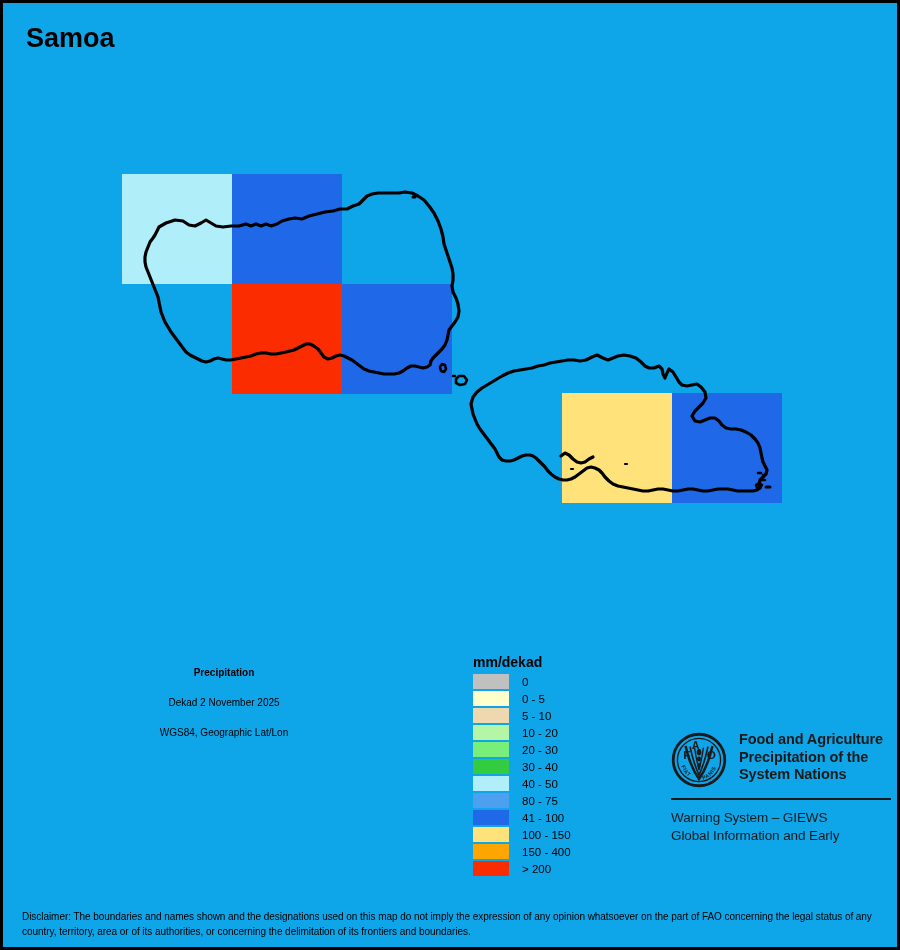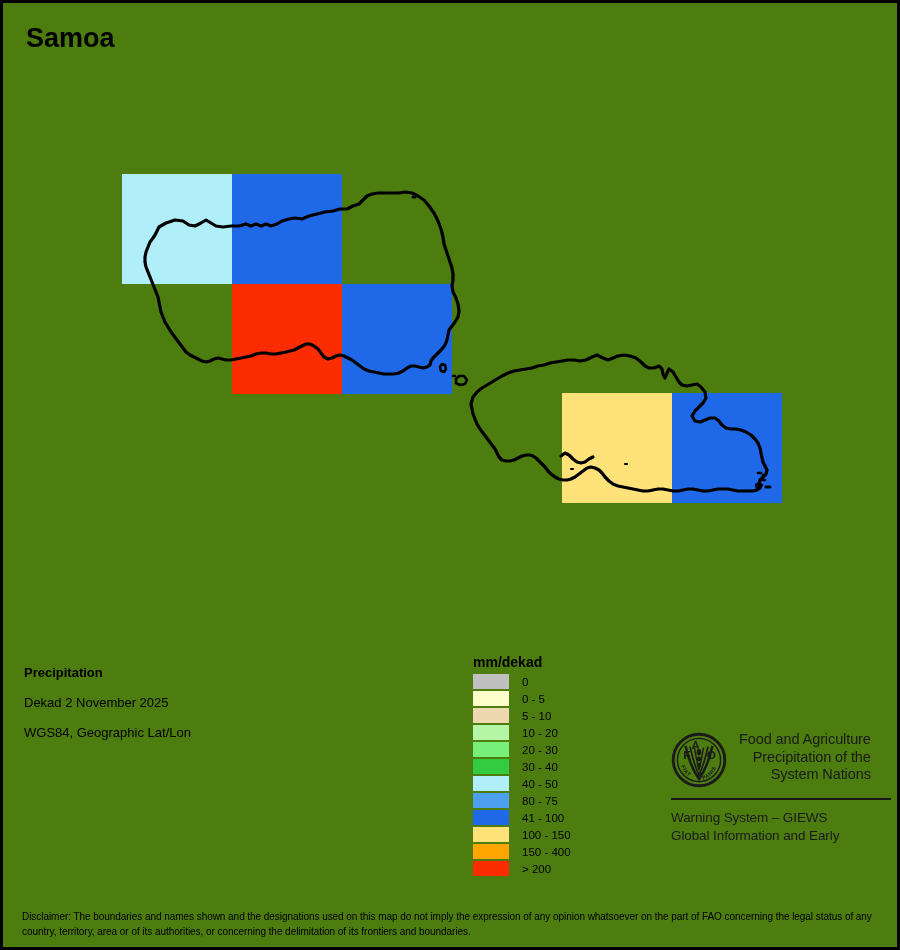--- a/index.html
+++ b/index.html
@@ -7,21 +7,21 @@
     padding: 0;
     background: #ffffff;
   }
   body {
     font-family: "Liberation Sans", sans-serif;
   }
   #page {
     position: relative;
     width: 900px;
     height: 950px;
-    background: #4d7c0f;
+    background: #0ea5e9;
     box-sizing: border-box;
     border: 3px solid #000000;
     overflow: hidden;
   }
   
   #map-title {
     position: absolute;
     left: 23px;
     top: 22px;
     font-size: 27px;
@@ -50,24 +50,25 @@
     pointer-events: none;
   }
   
   #meta-block {
     position: absolute;
     left: 21px;
     top: 655px;
     width: 400px;
   }
   #meta-block .meta-line {
-    font-size: 13px;
+    font-size: 10px;
     color: #000000;
     line-height: 30px;
     white-space: nowrap;
+    text-align: center;
   }
   #meta-block .meta-line.bold {
     font-weight: bold;
   }
   
   #legend {
     position: absolute;
     left: 470px;
     top: 652px;
   }
@@ -108,25 +109,24 @@
   }
   #fao-emblem {
     width: 56px;
     height: 56px;
     flex: 0 0 auto;
     margin-right: 12px;
     margin-top: 1px;
   }
   #fao-name {
     font-size: 14.5px;
-    font-weight: normal;
+    font-weight: bold;
     color: #1a1a1a;
     line-height: 17.5px;
     letter-spacing: -0.1px;
-    text-align: right;
   }
   #fao-rule {
     height: 2px;
     background: #1a1a1a;
     margin-top: 10px;
     margin-bottom: 9px;
     width: 220px;
   }
   #fao-sub {
     font-size: 13.5px;

